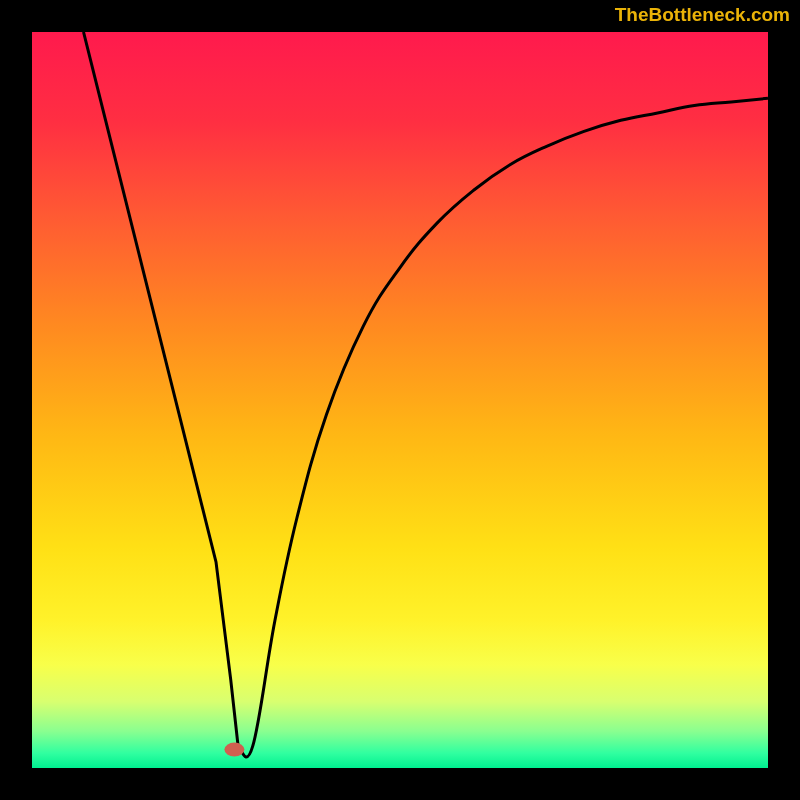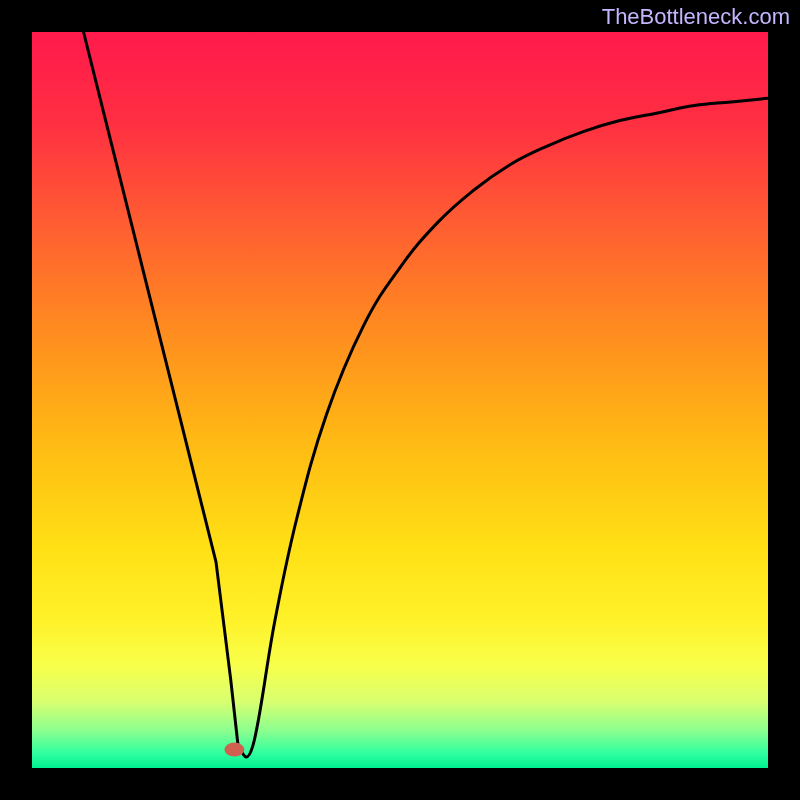--- a/index.html
+++ b/index.html
@@ -1,23 +1,23 @@
 <!DOCTYPE html>
 <html><head>
   <meta charset="utf-8">
   <style>
     * { margin: 0; padding: 0; box-sizing: border-box; }
     body { width: 800px; height: 800px; background: #000; position: relative; font-family: Arial, sans-serif; }
     .attribution {
       position: absolute;
       top: 4px;
       right: 10px;
-      color: #c4b5fd;
-      font-size: 22px;
-      font-weight: normal;
+      color: #eab308;
+      font-size: 19px;
+      font-weight: bold;
       z-index: 10;
     }
     .chart-container {
       position: absolute;
       top: 32px;
       left: 32px;
       width: 736px;
       height: 736px;
     }
     svg { display: block; }

